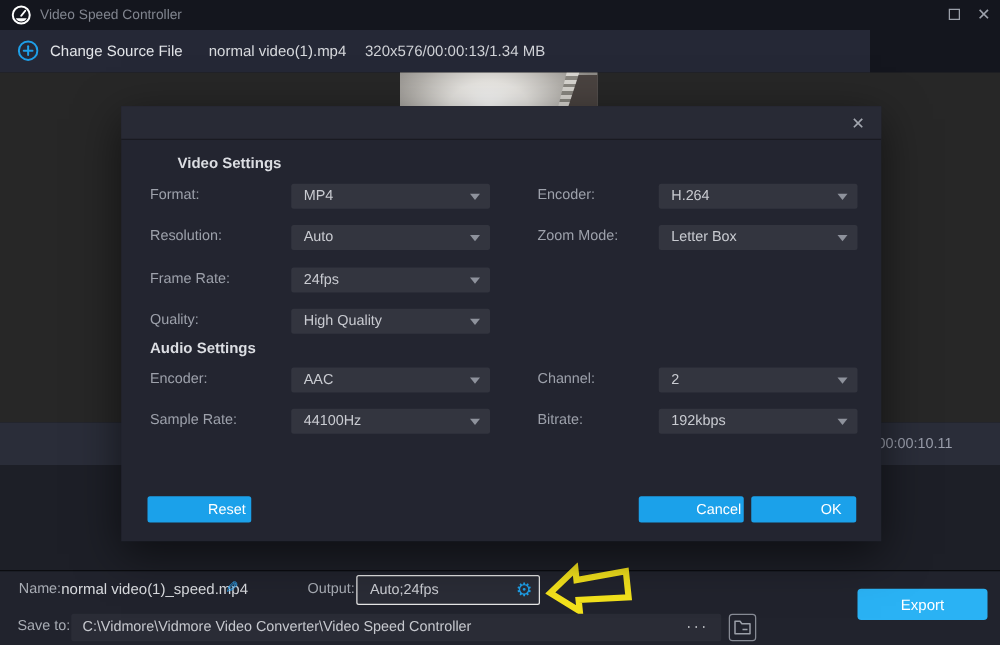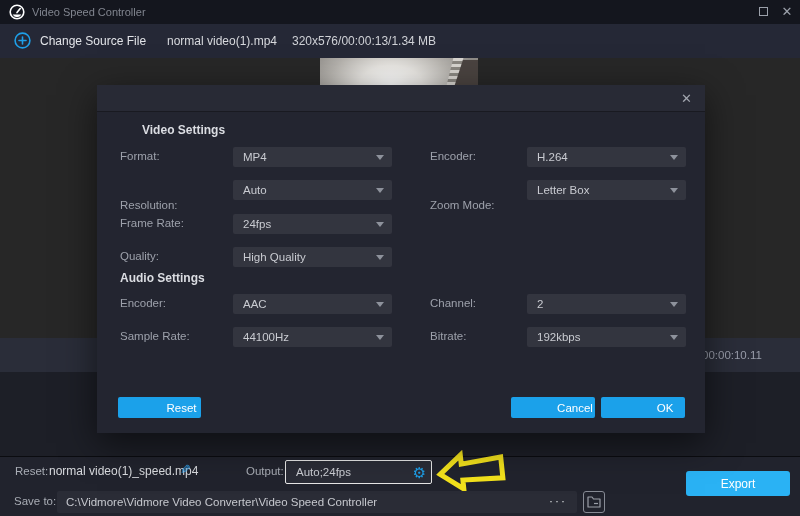--- a/index.html
+++ b/index.html
@@ -10,21 +10,21 @@
   
   .titlebar { left:0; top:0; width:800px; height:24px; background:#14161e; }
   .app-title { left:32px; top:0; line-height:24px; font-size:11px; color:#81858f; }
   .logo { left:9px; top:4px; width:16px; height:16px; }
   .win-btn { top:5px; width:14px; height:14px; color:#9ba0aa; font-size:12px; line-height:14px; text-align:center; cursor:pointer; }
   .maximize-btn { left:756px; }
   .maximize-btn .sq { margin:2px auto 0; width:9px; height:9px; border:1px solid #9ba0aa; }
   .close-btn { left:780px; font-size:13px; }
 
   
-  .toolbar { left:0; top:24px; width:800px; height:34px; background:#252836; }
+  .toolbar { left:0; top:24px; width:696px; height:34px; background:#252836; }
   .plus-wrap { left:14px; top:8px; width:17px; height:17px; }
   .change-src-label { left:40px; top:0; line-height:34px; font-size:12px; color:#e2e4e8; cursor:pointer; }
   .file-name { left:167px; top:0; line-height:34px; font-size:12px; color:#d7d9dd; }
   .file-info { left:292px; top:0; line-height:34px; font-size:12px; color:#cfd1d6; }
 
   
   .preview { left:0; top:58px; width:800px; height:280px; background:#272727; }
   .video-sliver { left:320px; top:58px; width:158px; height:27px; overflow:hidden;
     background:radial-gradient(ellipse 90px 55px at 45% 100%, #ffffff 0%, #e8e6e2 35%, #b5b2ad 70%, #8e8b87 100%); }
   .video-sliver .dark-shape { position:absolute; right:-6px; top:2px; width:26px; height:30px; background:#4a4340; transform:skewX(-18deg); }
@@ -45,21 +45,21 @@
   .f-label { position:absolute; font-size:11.5px; color:#9da1ab; }
   .dropdown { position:absolute; width:159px; height:20px; background:#33353f; border-radius:2px; cursor:pointer; }
   .dropdown .val { position:absolute; left:10px; top:0; line-height:20px; font-size:11.5px; color:#c9cbd1; }
   .dropdown .caret { position:absolute; right:8px; top:8px; width:0; height:0; border-left:4px solid transparent; border-right:4px solid transparent; border-top:5px solid #8e929c; }
   .dlg-btn { position:absolute; height:21px; background:#1ba1ea; border:none; border-radius:2px; color:#fff; font-size:11.5px; font-family:"Liberation Sans",sans-serif; cursor:pointer;padding-left:44px; }
 
   
   .c1l { left:23px; }  .c1d { left:136px; }
   .c2l { left:333px; } .c2d { left:430px; }
   .r1 { top:62px; } .r1l { top:65px; }
-  .r2 { top:95px; } .r2l { top:114px; }
+  .r2 { top:95px; } .r2l { top:98px; }
   .r3 { top:129px;text-decoration:underline; } .r3l { top:132px; }
   .r4 { top:162px; } .r4l { top:165px; }
   .r5 { top:209px; } .r5l { top:212px; }
   .r6 { top:242px; } .r6l { top:245px; }
 
   
   .footer { left:0; top:456px; width:800px; height:60px; background:#21232d; border-top:1px solid #0b0c10; }
   .foot-label { position:absolute; font-size:11.5px; color:#a8acb4; }
   .name-value { position:absolute; left:49px; top:7px; font-size:12px; color:#d9dbdf; }
   .edit-icon { position:absolute; left:180px; top:5px; font-size:13px; color:#2f9fe9; transform:scaleX(-1); cursor:pointer; }
@@ -108,21 +108,21 @@
 
 <div class="abs playerbar">
 
   <div class="abs time-label">00:00:10.11</div>
 
 </div>
 
 <div class="abs mid-strip"></div>
 
 <div class="abs footer">
-  <div class="foot-label" style="left:15px; top:8px;">Reset:</div>
+  <div class="foot-label" style="left:15px; top:8px;">Name:</div>
   <div class="name-value">normal video(1)_speed.mp4</div>
   <div class="edit-icon">✎</div>
 
   <div class="foot-label" style="left:246px; top:8px;">Output:</div>
   <div class="output-box">
     <div class="val">Auto;24fps</div>
     <div class="gear-icon">⚙</div>
   </div>
 
   <svg class="arrow-annot" viewBox="0 0 72 44">

